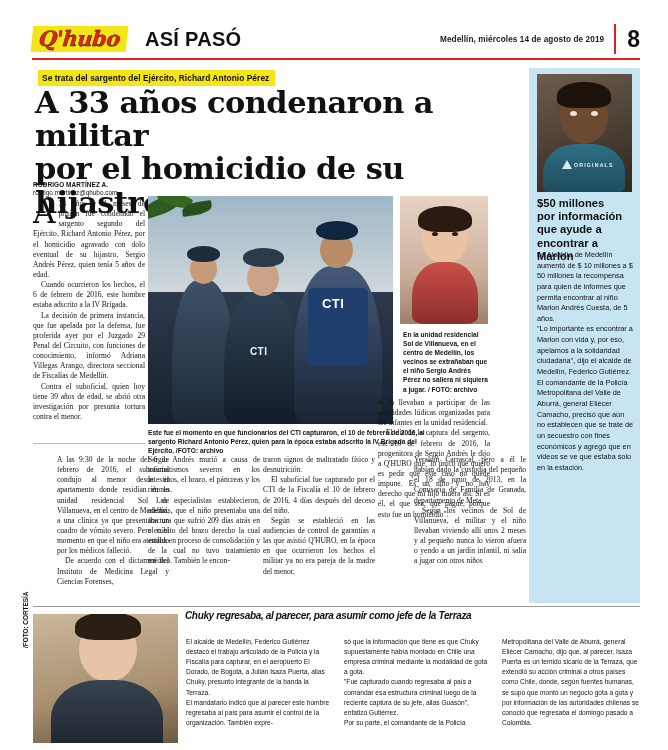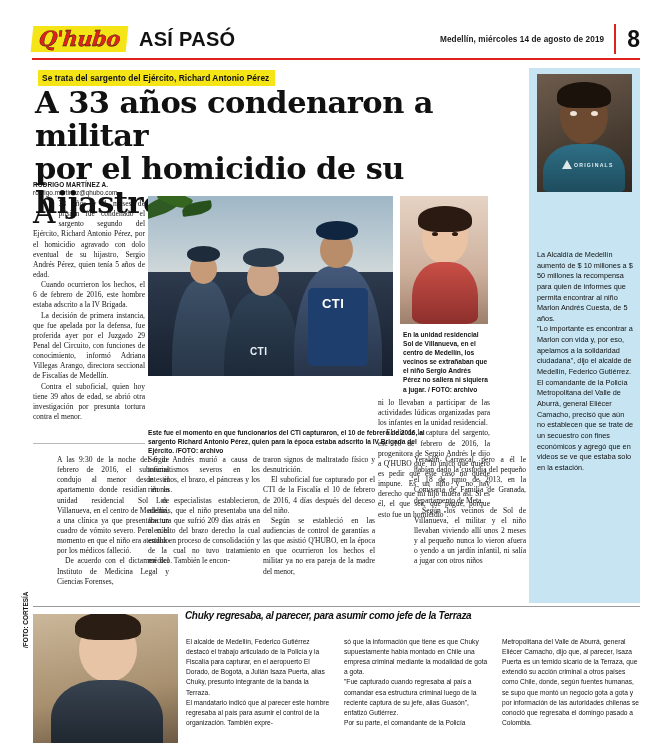--- a/index.html
+++ b/index.html
@@ -43,21 +43,21 @@
     letter-spacing: -0.5px;
     -webkit-text-stroke: 0.4px #1a1a1a;
     display: inline-block;
   }
   .section-name {
     font-family: "Liberation Sans", sans-serif;
     font-weight: bold;
     font-size: 20px;
     letter-spacing: 0.3px;
     color: #111;
-    margin-left: 12px;
+    margin-left: 18px;
   }
   .masthead-right {
     margin-left: auto;
     display: flex;
     align-items: center;
     height: 34px;
   }
   .dateline {
     font-size: 8.2px;
     font-weight: bold;
@@ -159,21 +159,21 @@
     height: 1px;
   }
 
   
   .photo {
     position: absolute;
     overflow: hidden;
     background: #7d8d93;
   }
   #photo-main {
-    left: 148px; top: 196px; width: 245px; height: 180px;
+    left: 148px; top: 196px; width: 245px; height: 228px;
   }
   #photo-boy {
     left: 400px; top: 196px; width: 88px; height: 128px;
   }
   #photo-marlon {
     left: 537px; top: 74px; width: 95px; height: 118px;
   }
   #photo-chuky {
     left: 33px; top: 614px; width: 145px; height: 129px;
   }
@@ -369,20 +369,27 @@
   <div class="photo" id="photo-marlon">
     <div style="position:absolute;left:0;top:0;right:0;bottom:0;background:linear-gradient(160deg,#6e5c4d 0%, #4a3e33 55%, #30271f 100%);"></div>
     <div class="head" style="left:23px;top:14px;width:48px;height:56px;background:#6b4a31;"></div>
     <div style="position:absolute;left:20px;top:8px;width:54px;height:26px;background:#1b120c;border-radius:50% 50% 30% 30%;"></div>
     <div style="position:absolute;left:33px;top:37px;width:7px;height:5px;background:#efe4d6;border-radius:50%;"></div>
     <div style="position:absolute;left:54px;top:37px;width:7px;height:5px;background:#efe4d6;border-radius:50%;"></div>
     <div class="figure-body" style="left:6px;top:70px;width:82px;height:50px;background:linear-gradient(180deg,#2e6f86,#1d4b5c);"></div>
     <div style="position:absolute;left:25px;top:86px;width:0;height:0;border-left:5px solid transparent;border-right:5px solid transparent;border-bottom:9px solid #dfe8ea;"></div>
     <span style="position:absolute;left:37px;top:88px;font-size:5.2px;font-weight:bold;color:#e4edef;letter-spacing:1.2px;font-family:'Liberation Sans',sans-serif;">ORIGINALS</span>
   </div>
+  <div class="sidebar-title">
+    <div>$50 millones</div>
+    <div>por información</div>
+    <div>que ayude a</div>
+    <div>encontrar a</div>
+    <div>Marlon</div>
+  </div>
   <div class="sidebar-body">
     <p>La Alcaldía de Medellín aumentó de $ 10 millones a $ 50 millones la recompensa para quien de informes que permita  encontrar al niño Marlon Andrés Cuesta, de 5 años.</p>
     <p>"Lo importante es encontrar a Marlon con vida y, por eso, apelamos a la solidaridad ciudadana", dijo el alcalde de Medellín, Federico Gutiérrez.</p>
     <p>El comandante de la Policía Metropolitana del Valle de Aburrá, general Eliécer Camacho, precisó que aún no establecen que se trate de un secuestro con fines económicos y agregó que en videos se ve que estaba solo en la estación.</p>
   </div>
 
   <div class="bottom-rule"></div>
   <div class="bottom-headline">Chuky regresaba, al parecer, para asumir como jefe de la Terraza</div>
 
   <div class="photo" id="photo-chuky">

